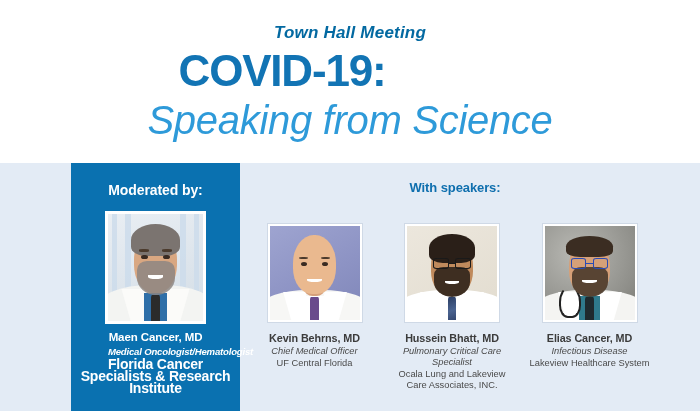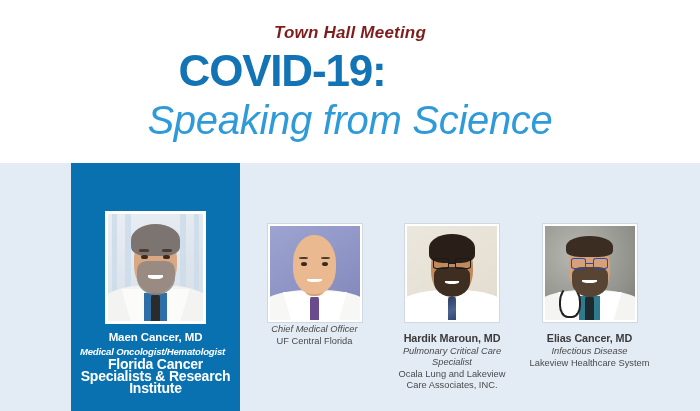--- a/index.html
+++ b/index.html
@@ -14,21 +14,21 @@
 
   
   .header{
     position:absolute;left:0;top:0;width:700px;height:163px;
     background:#ffffff;
     text-align:center;
   }
   .kicker{
     position:absolute;left:0;top:23px;width:700px;
     font-size:17px;font-weight:bold;font-style:italic;
-    color:#7f1d1d;letter-spacing:.2px;
+    color:#0369a1;letter-spacing:.2px;
   }
   .title-main{
     position:absolute;left:0;top:49px;width:564px;
     font-size:44px;font-weight:bold;letter-spacing:-1.2px;
     color:#1274b4;line-height:1;
   }
   .title-sub{
     position:absolute;left:0;top:100px;width:700px;
     font-size:40px;font-style:italic;font-weight:400;
     color:#2e9ad9;line-height:1;letter-spacing:-.3px;
@@ -52,21 +52,21 @@
   .mod-photo-wrap{
     position:absolute;left:34px;top:48px;width:101px;height:113px;
     background:#ffffff;padding:3px;box-sizing:border-box;
   }
   .mod-name{
     position:absolute;left:0;top:168px;width:169px;text-align:center;
     color:#ffffff;font-size:11.5px;font-weight:bold;letter-spacing:-.1px;
   }
   .mod-role{
     position:absolute;left:0;top:183px;width:163px;text-align:center;
-    color:#ffffff;font-size:9.6px;font-style:italic;font-weight:bold;letter-spacing:-.2px;
+    color:#ffffff;font-size:9.6px;font-style:italic;font-weight:bold;letter-spacing:-.2px;padding-left:28px;
   }
   .mod-org{
     position:absolute;left:6px;top:195px;width:157px;text-align:center;
     color:#ffffff;font-size:14px;font-weight:bold;line-height:12px;letter-spacing:-.2px;
   }
 
   
   .spk-heading{
     position:absolute;left:260px;top:180px;width:390px;text-align:center;
     color:#0f6fae;font-size:13px;font-weight:bold;letter-spacing:-.1px;
@@ -125,20 +125,21 @@
 
   <div class="header">
     <div class="kicker">Town Hall Meeting</div>
     <div class="title-main">COVID-19:</div>
     <div class="title-sub">Speaking from Science</div>
   </div>
 
   <div class="band"></div>
 
   <div class="mod-panel">
+    <div class="mod-heading">Moderated by:</div>
 
     <div class="mod-photo-wrap">
       <div class="photo">
         <div class="ph-bg" style="background:linear-gradient(160deg,#e9eef3,#d3dde6);"></div>
         <div class="ph-window">
           <i style="left:4%"></i>
             <i style="left:18%"></i>
             <i style="left:76%"></i>
             <i style="left:90%"></i>
         </div>
@@ -157,20 +158,21 @@
           <div class="ph-eye r"></div>
         <div class="ph-mouth"></div>
       </div>
     </div>
 
     <div class="mod-name">Maen Cancer, MD</div>
     <div class="mod-role">Medical Oncologist/Hematologist</div>
     <div class="mod-org">Florida Cancer Specialists &amp; Research Institute</div>
   </div>
 
+  <div class="spk-heading">With speakers:</div>
 
   <div class="speakers">
 
     <div class="spk">
       <div class="spk-photo-wrap">
         <div class="photo">
           <div class="ph-bg" style="background:linear-gradient(150deg,#9ea4d0,#8d93c4 55%,#7f86b8);"></div>
           <div class="ph-coat" style="background:#f7f7f5;"></div>
           <div class="ph-lapelL"></div>
             <div class="ph-lapelR"></div>
@@ -178,20 +180,21 @@
           <div class="ph-tie" style="background:#6a4b8c;"></div>
           <div class="ph-neck" style="background:#d6a07a;"></div>
           <div class="ph-head" style="background:#eab98f;left:26%;top:10%;width:48%;height:62%;"></div>
           <div class="ph-brow l"></div>
             <div class="ph-brow r"></div>
           <div class="ph-eye l"></div>
             <div class="ph-eye r"></div>
           <div class="ph-mouth" style="top:56%;"></div>
         </div>
       </div>
+      <div class="spk-name">Kevin Behrns, MD</div>
       <div class="spk-role">Chief Medical Officer</div>
       <div class="spk-org">UF Central Florida</div>
     </div>
 
     <div class="spk">
       <div class="spk-photo-wrap">
         <div class="photo">
           <div class="ph-bg" style="background:linear-gradient(150deg,#ece7dd,#e2dccf);"></div>
           <div class="ph-coat" style="background:#ffffff;"></div>
           <div class="ph-lapelL"></div>
@@ -203,21 +206,21 @@
           <div class="ph-hair" style="background:#2a1f18;"></div>
           <div class="ph-beard" style="background:#33261c;opacity:.92;"></div>
           <div class="ph-mouth" style="top:58%;"></div>
           <div class="ph-glasses">
             <div class="gl-lens l"></div>
               <div class="gl-lens r"></div>
               <div class="gl-bridge"></div>
           </div>
         </div>
       </div>
-      <div class="spk-name">Hardik Maroun, MD</div>
+      <div class="spk-name">Hussein Bhatt, MD</div>
       <div class="spk-role">Pulmonary Critical Care Specialist</div>
       <div class="spk-org">Ocala Lung and Lakeview Care Associates, INC.</div>
     </div>
 
     <div class="spk">
       <div class="spk-photo-wrap">
         <div class="photo">
           <div class="ph-bg" style="background:radial-gradient(circle at 35% 30%,#b9b9b4,#8e8e89 70%,#75756f);"></div>
           <div class="ph-coat" style="background:#f4f4f2;"></div>
           <div class="ph-lapelL"></div>

